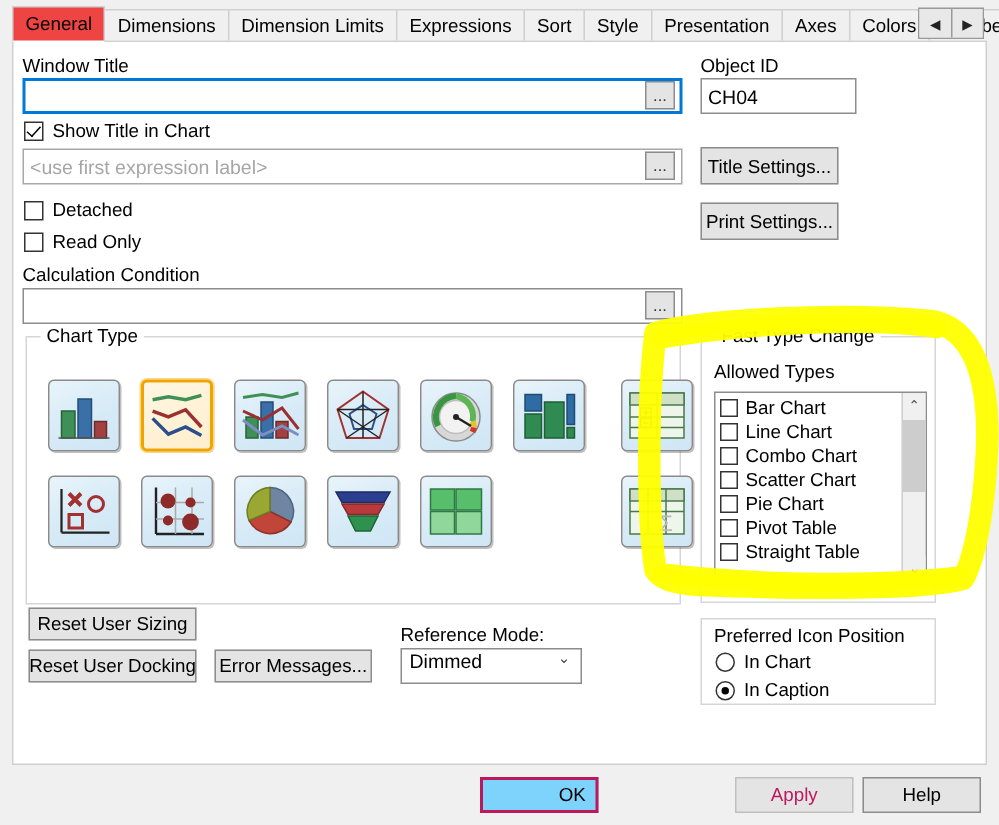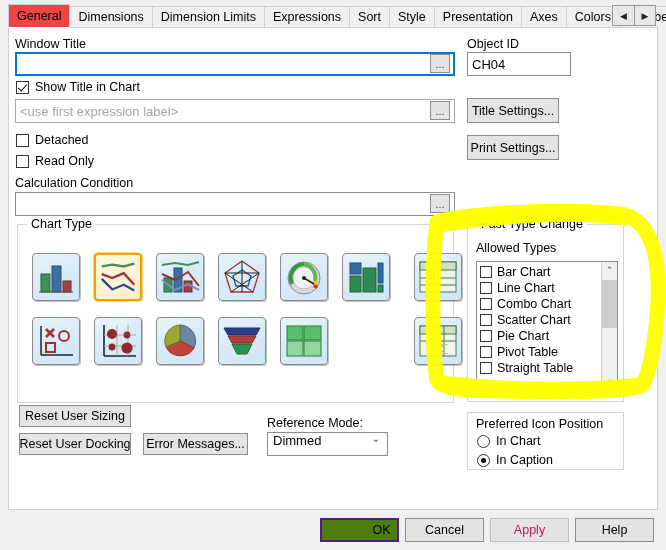--- a/index.html
+++ b/index.html
@@ -181,21 +181,21 @@
     border: 1px solid #8c8c8c;
     font-size: 12.5px;
     color: #000;
     display: flex;
     align-items: center;
     justify-content: center;
     cursor: default;
     white-space: nowrap;
   }
   .btn.disabled { color: #be185d; border-color: #bfbfbf; }
-  .btn.default { border: 2px solid #4c1d95; background: #4d7c0f; padding-left: 44px; }
+  .btn.default { border: 2px solid #be185d; background: #7dd3fc; padding-left: 44px; }
 
   
   .combo {
     position: absolute;
     background: #fff;
     border: 1px solid #8c8c8c;
     height: 24px;
     display: flex;
     align-items: flex-start;
     cursor: default;
@@ -535,21 +535,20 @@
     <div class="btn" style="left:134px; top:405px; width:105px; height:22px;">Error Messages...</div>
 
     <div class="lbl" style="left:258px; top:388px;">Reference Mode:</div>
     <div class="combo" style="left:258px; top:404px; width:121px;">
       <div class="cval">Dimmed</div>
       <div class="carrow">⌄</div>
     </div>
   </div>
 
   <div class="btn default" style="left:320px; top:518px; width:79px; height:24px;">OK</div>
-  <div class="btn" style="left:405px; top:518px; width:79px; height:24px;">Cancel</div>
   <div class="btn disabled" style="left:490px; top:518px; width:79px; height:24px;">Apply</div>
   <div class="btn" style="left:575px; top:518px; width:79px; height:24px;">Help</div>
 
   <svg class="marker" width="666" height="550" viewBox="0 0 666 550">
     <path d="M437 222
              C 470 213, 560 208, 620 214
              C 648 218, 660 250, 658 300
              C 656 340, 650 372, 642 386
              C 612 394, 520 392, 466 390
              C 450 389, 440 386, 437 380

